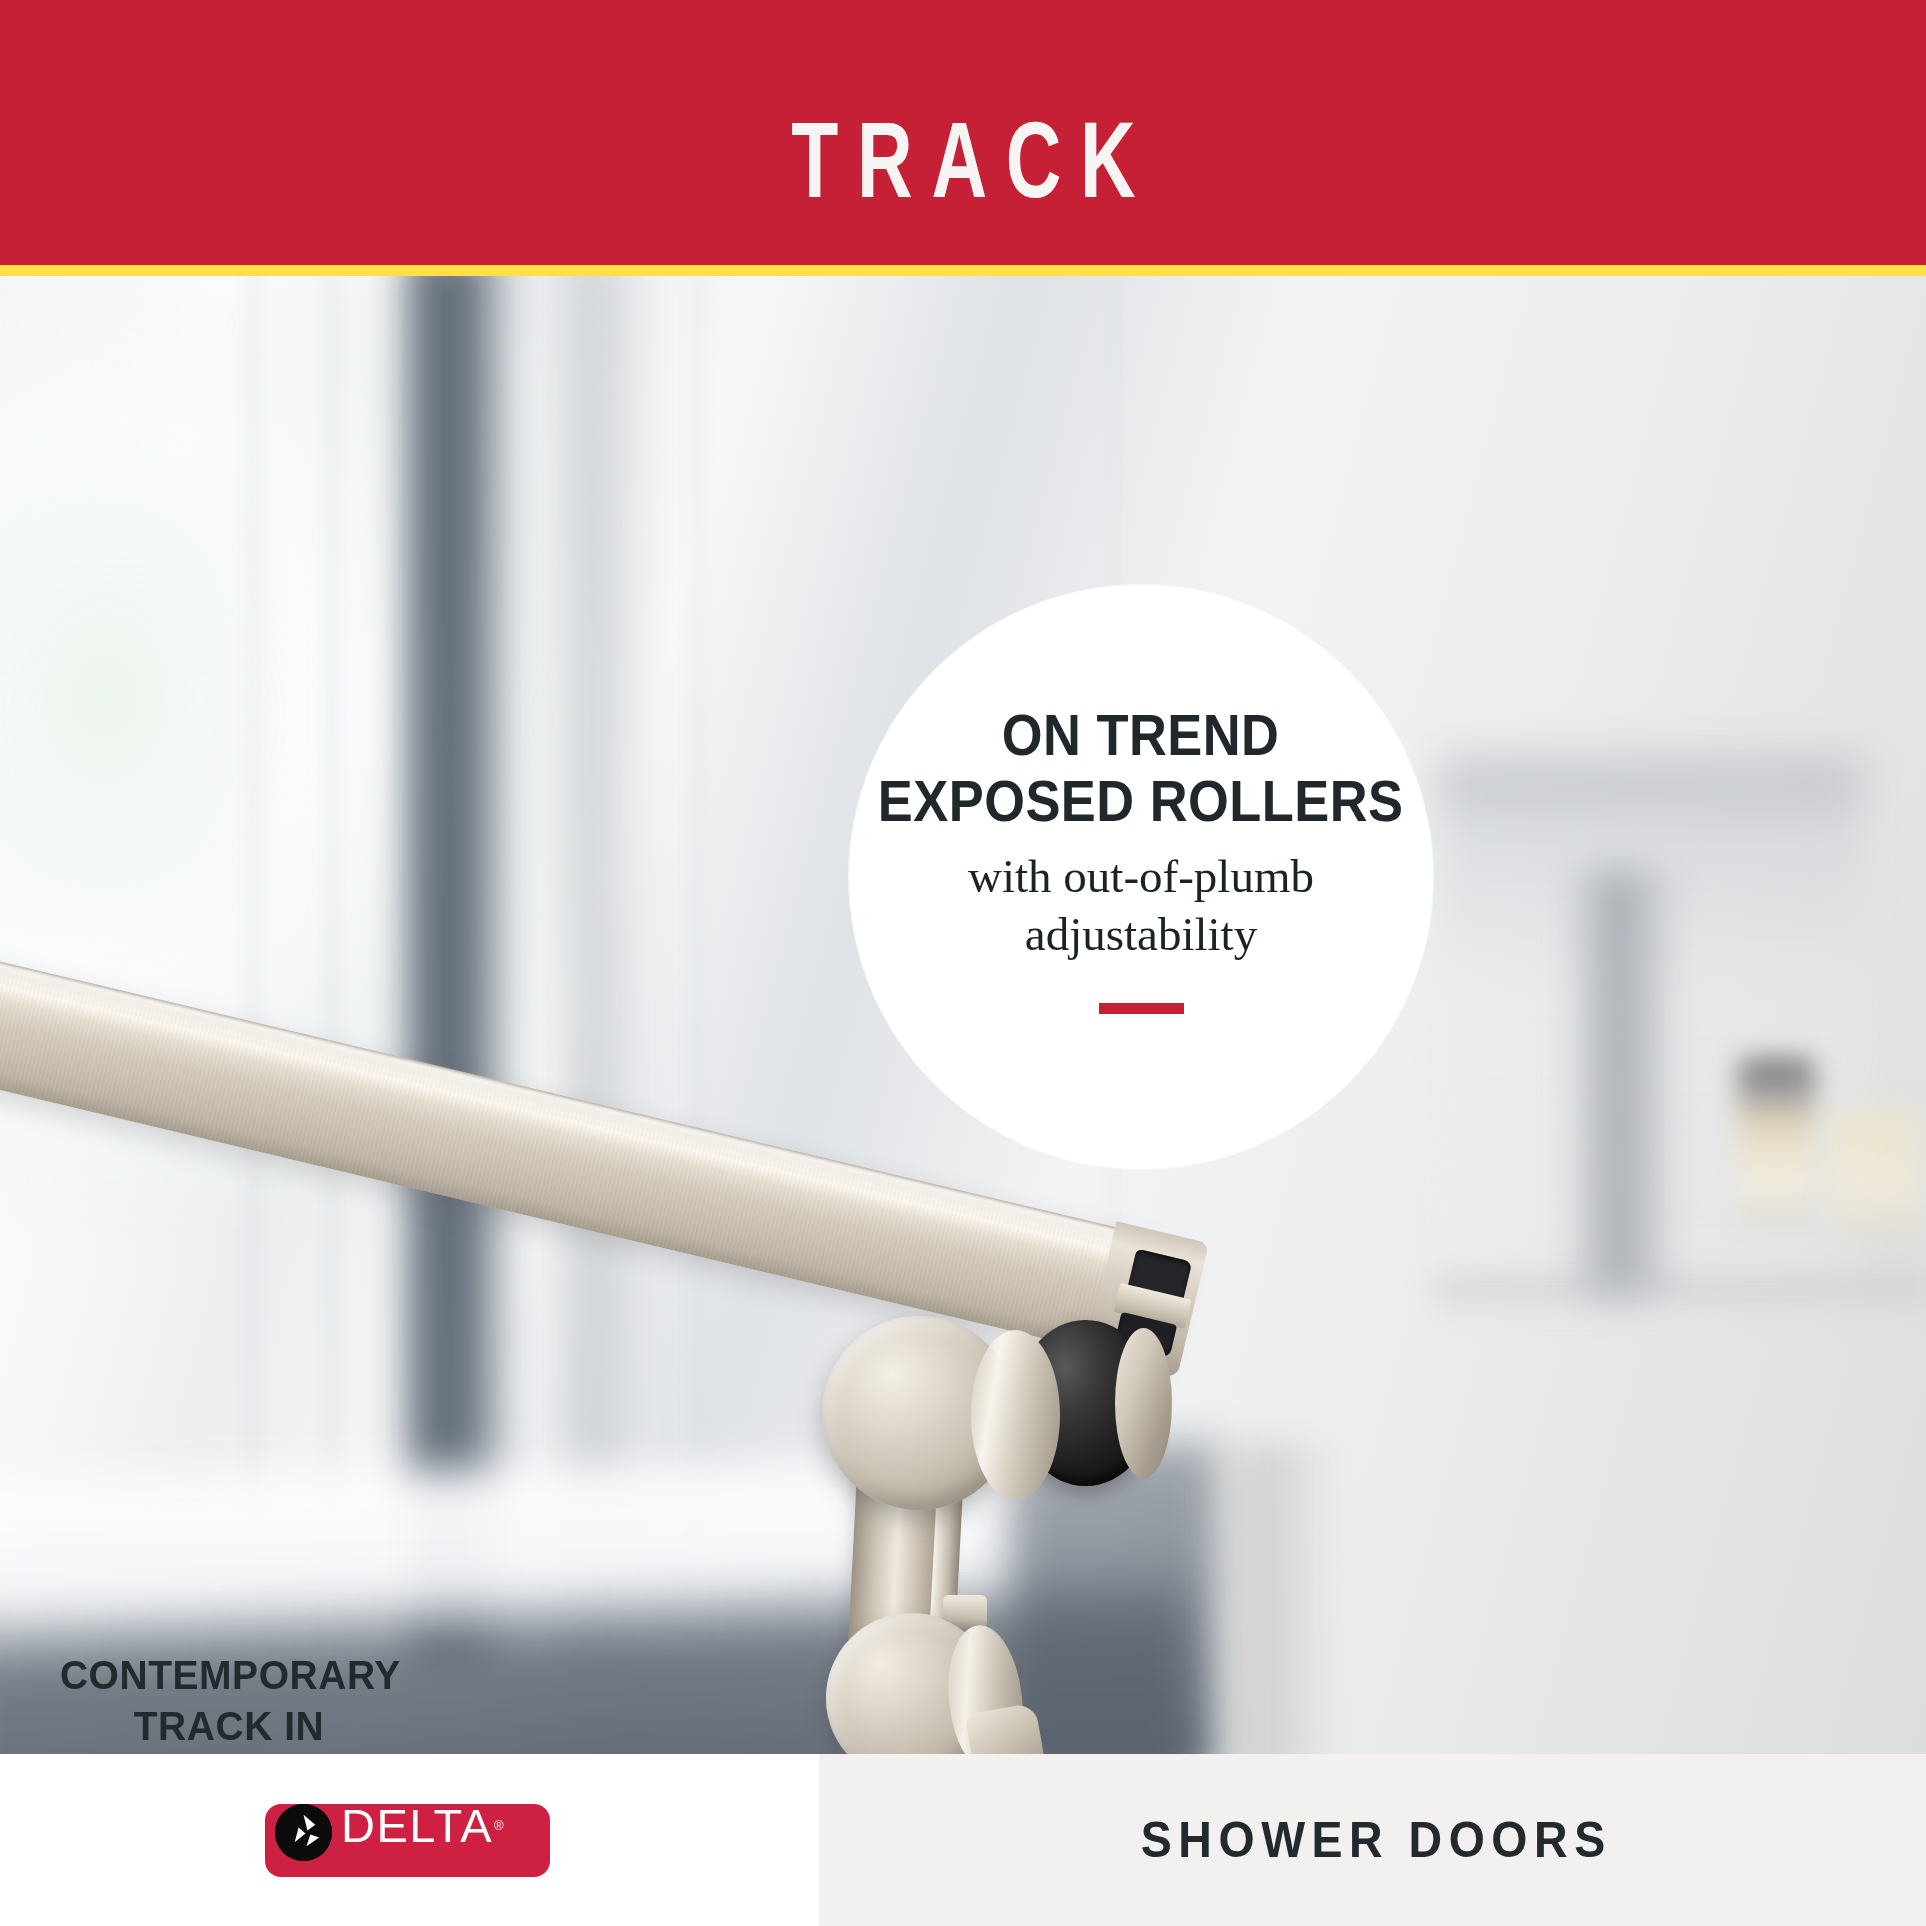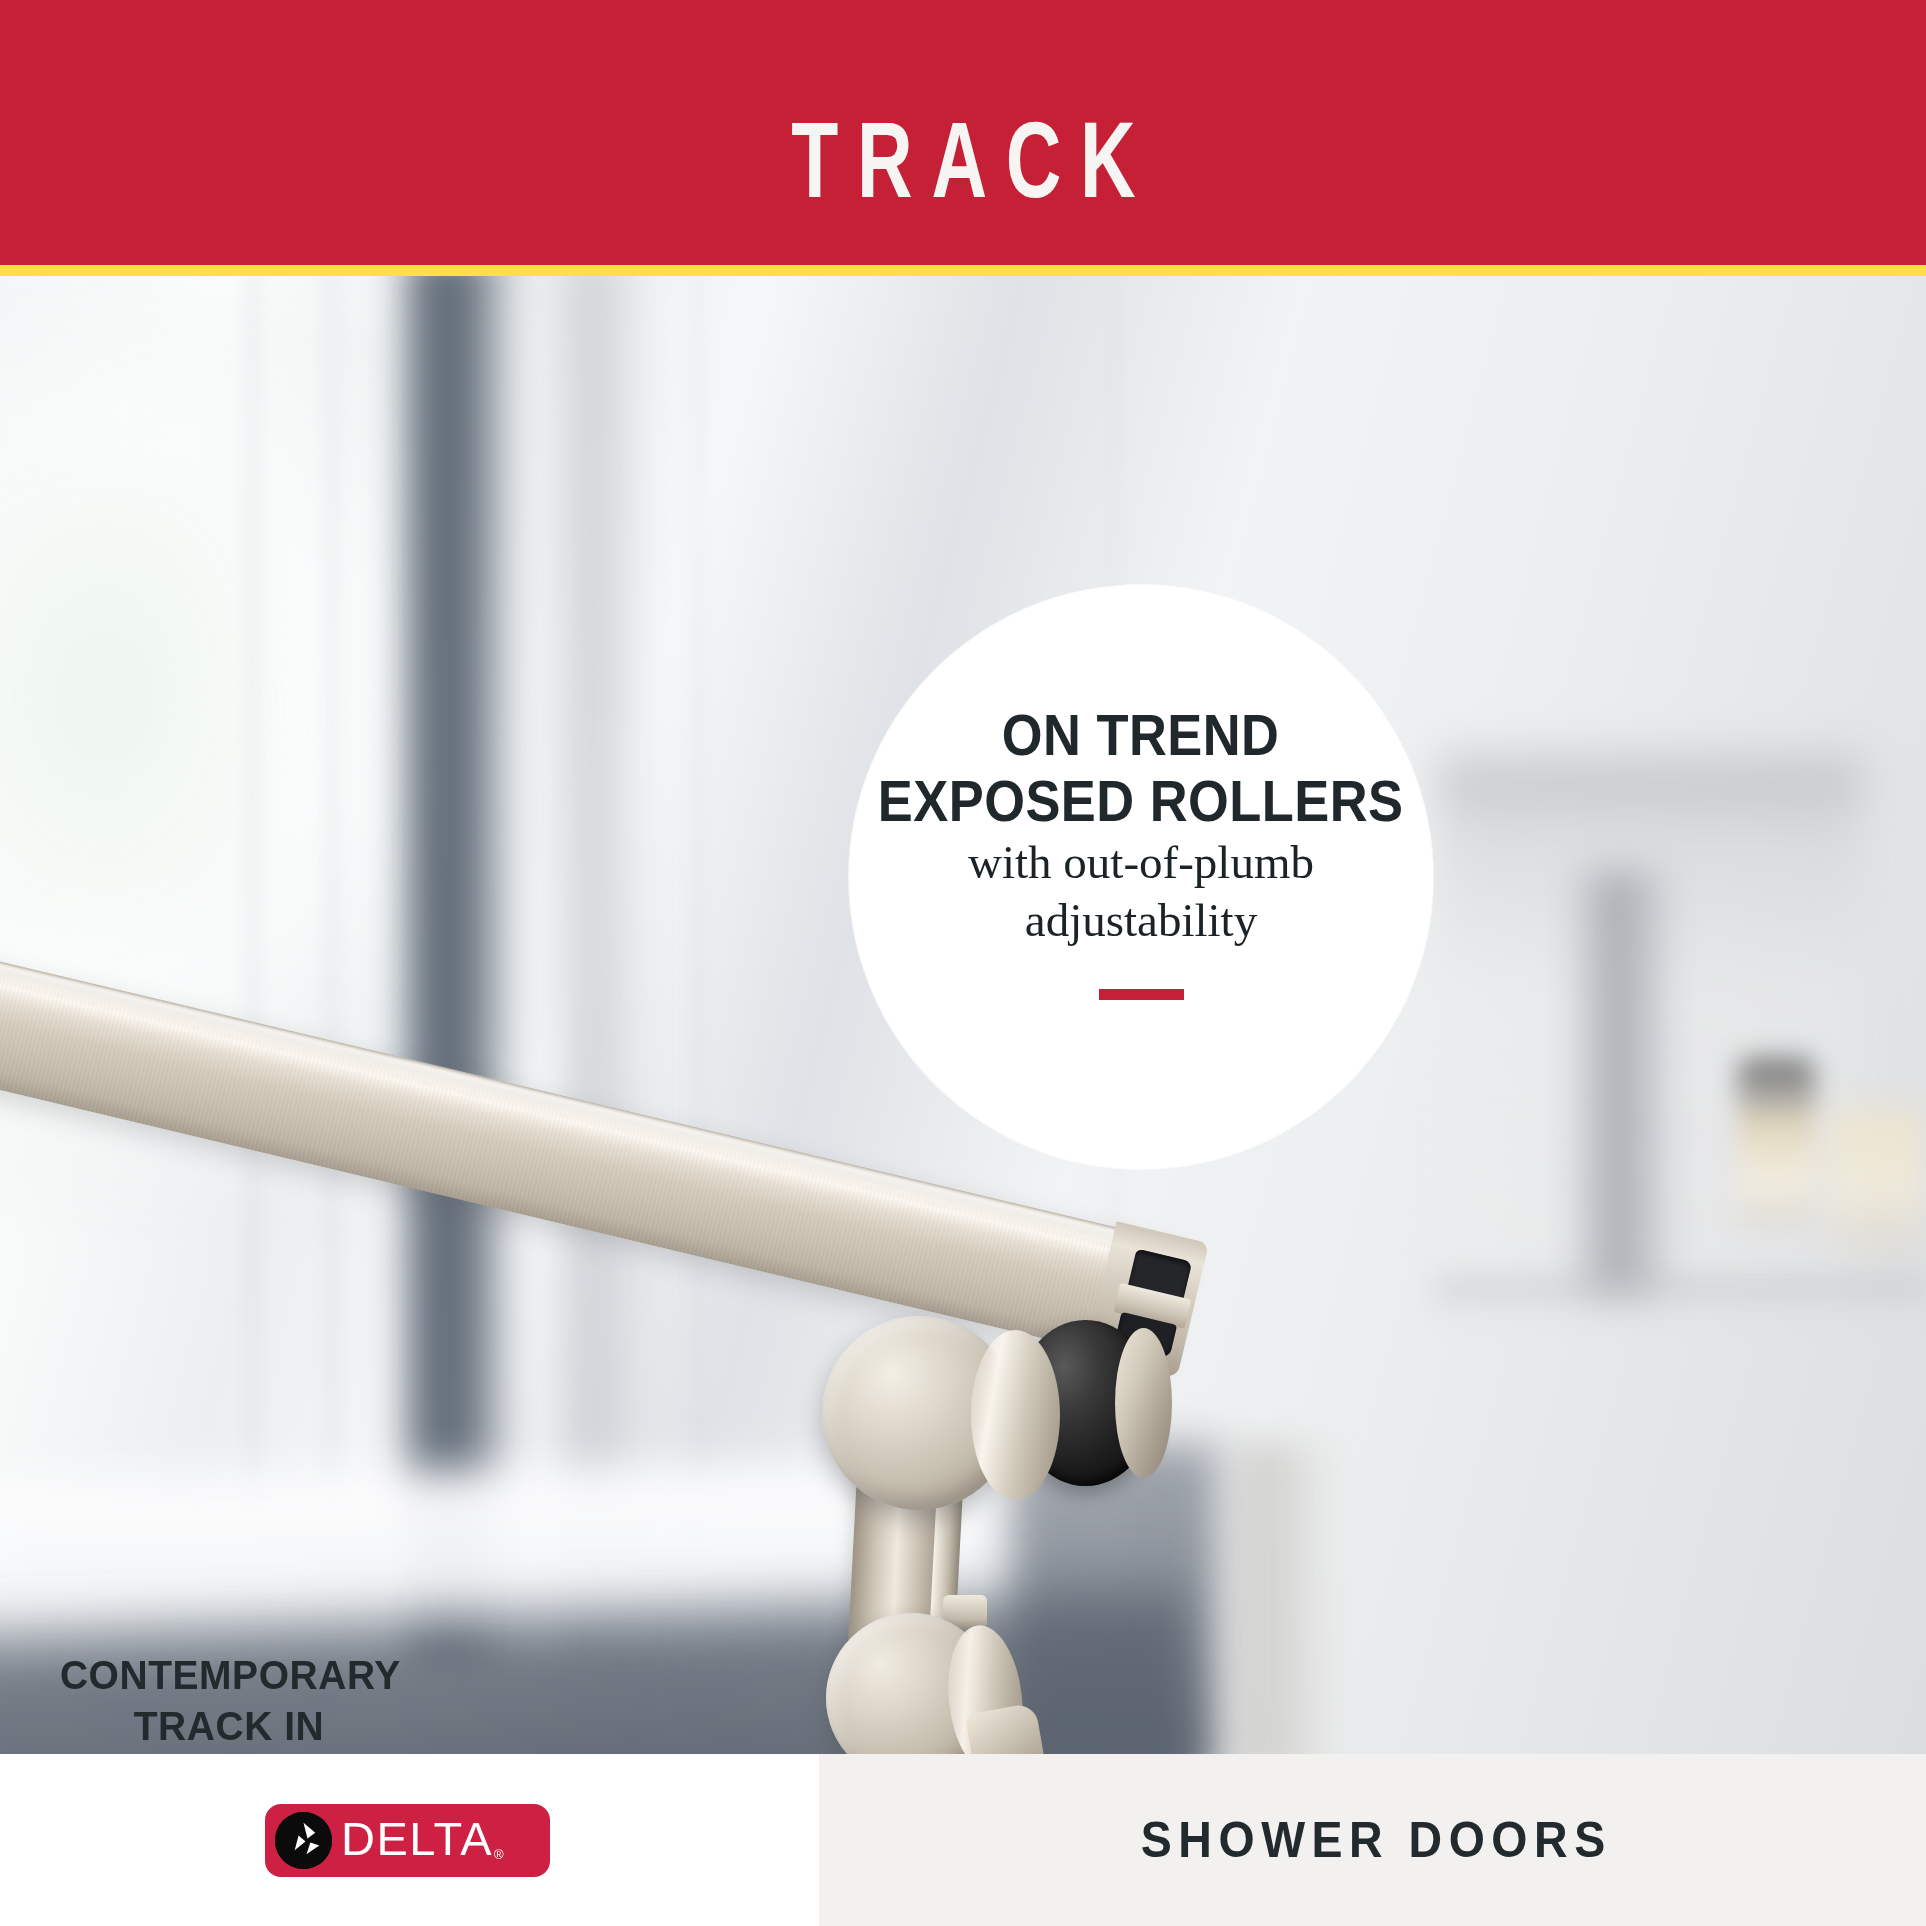--- a/index.html
+++ b/index.html
@@ -435,20 +435,21 @@
     color: #21282B;
     font-family: "Liberation Sans Narrow", "Liberation Sans", sans-serif;
     font-weight: 700;
     font-size: 57px;
     line-height: 1.16;
     letter-spacing: 0.5px;
     text-align: center;
     transform: scaleX(0.92);
   }
   .callout-sub {
+    margin-top: 14px;
     color: #1C2326;
     font-family: "Liberation Serif", serif;
     font-weight: 400;
     font-size: 47px;
     line-height: 1.22;
     text-align: center;
   }
   .callout-rule {
     margin-top: 40px;
     width: 85px;
@@ -559,21 +560,20 @@
   }
   
   .logo {
     position: absolute;
     left: 265px; top: 1804px;
     width: 285px;
     height: 73px;
     background: #CE2043;
     border-radius: 16px;
     display: flex;
-    align-items: center;
     padding-left: 10px;
     box-sizing: border-box;
   }
   .logo-mark {
     width: 57px;
     height: 57px;
     border-radius: 50%;
     background: #0B0B0B;
     position: relative;
     flex: 0 0 auto;

